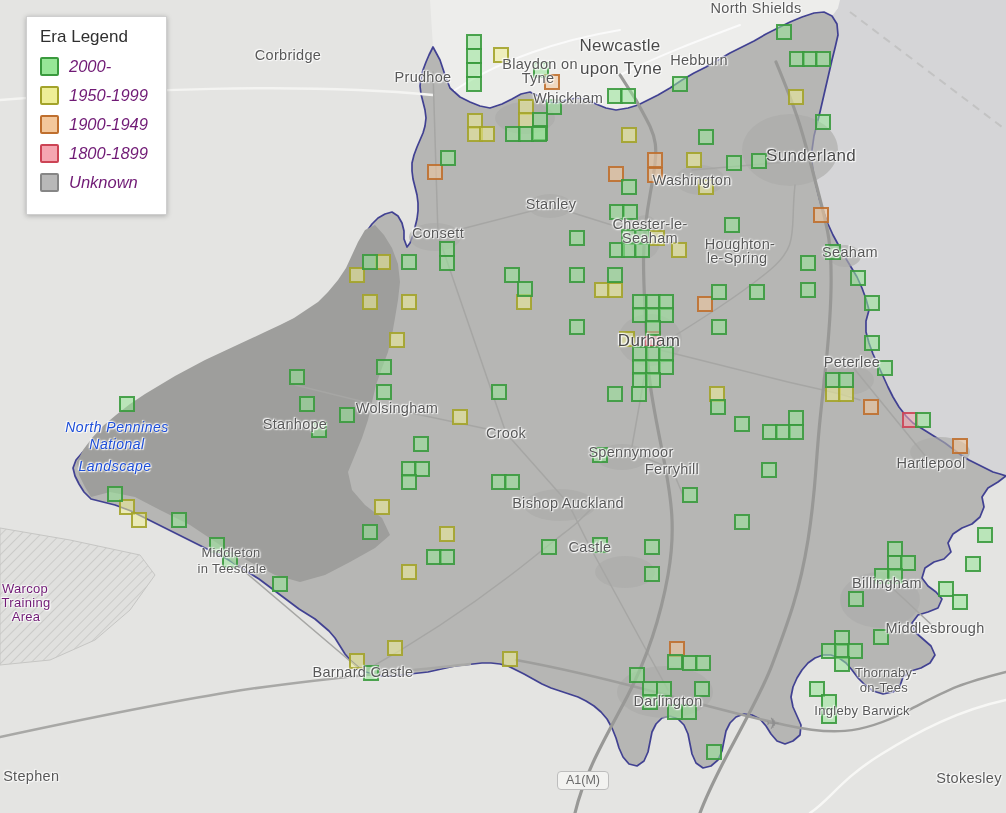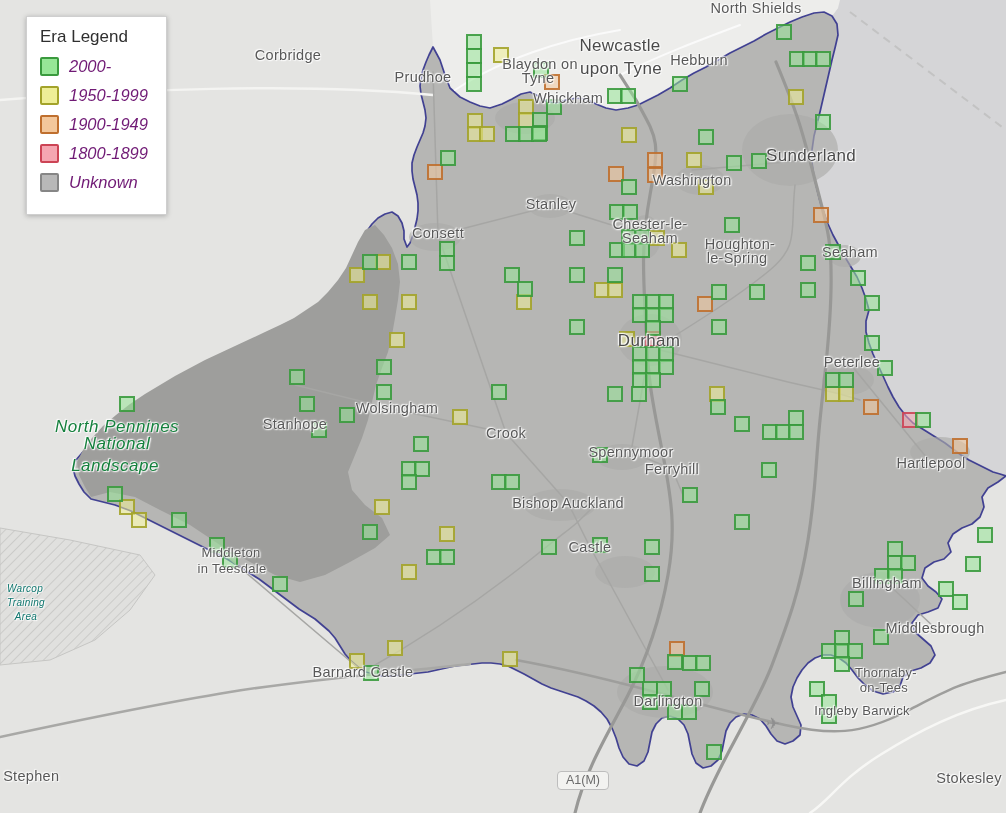--- a/index.html
+++ b/index.html
@@ -6,22 +6,22 @@
   .map{position:relative;width:1006px;height:813px;overflow:hidden;background:#e4e4e2;
        font-family:"Liberation Sans",sans-serif;}
   .map svg{position:absolute;left:0;top:0;}
   .era-sq{fill-opacity:.55;stroke-width:2;stroke-opacity:.9;}
   .maplabel{position:absolute;transform:translate(-50%,-50%);white-space:nowrap;color:#585858;
     font-size:14px;letter-spacing:.3px;
     text-shadow:0 0 2px #fff,0 0 3px #fff,1px 1px 1px rgba(255,255,255,.9),-1px -1px 1px rgba(255,255,255,.9);}
   .city-lg{font-size:17px;color:#4b4b4b;}
   .town{font-size:14.5px;}
   .town-sm{font-size:13px;}
-  .area{font-style:italic;font-size:17px;color:#15803d;letter-spacing:.5px;}
-  .area-sm{font-style:italic;font-size:10px;color:#0f766e;}
+  .area{font-style:italic;font-size:14px;color:#1d4ed8;letter-spacing:.5px;}
+  .area-sm{font-size:13px;color:#701a75;}
   .legend{position:absolute;left:26px;top:16px;z-index:20;background:#fff;
     border:1px solid #cfcfcf;box-shadow:0 1px 5px rgba(0,0,0,.25);padding:10px 18px 12px 13px;}
   .legend-title{font-size:17px;color:#2f2f2f;margin-bottom:9px;}
   .legend-item{display:flex;align-items:center;margin:10px 0;font-size:16.5px;color:#701a75;font-style:italic;}
   .swatch{width:15px;height:15px;border:2px solid #888;border-radius:2px;margin-right:10px;flex:0 0 auto;}
   .road-badge{position:absolute;left:557px;top:771px;z-index:10;background:#f2f2f0;border:1.5px solid #bdbdbd;
     border-radius:4px;color:#6b6b6b;font-size:12.5px;padding:1px 8px 2px 8px;}
   .airport{position:absolute;left:773px;top:723px;transform:translate(-50%,-50%);font-size:16px;color:#8f8f8f;z-index:6;}
   #labels-layer{position:absolute;left:0;top:0;width:100%;height:100%;z-index:8;pointer-events:none;}
 </style>

